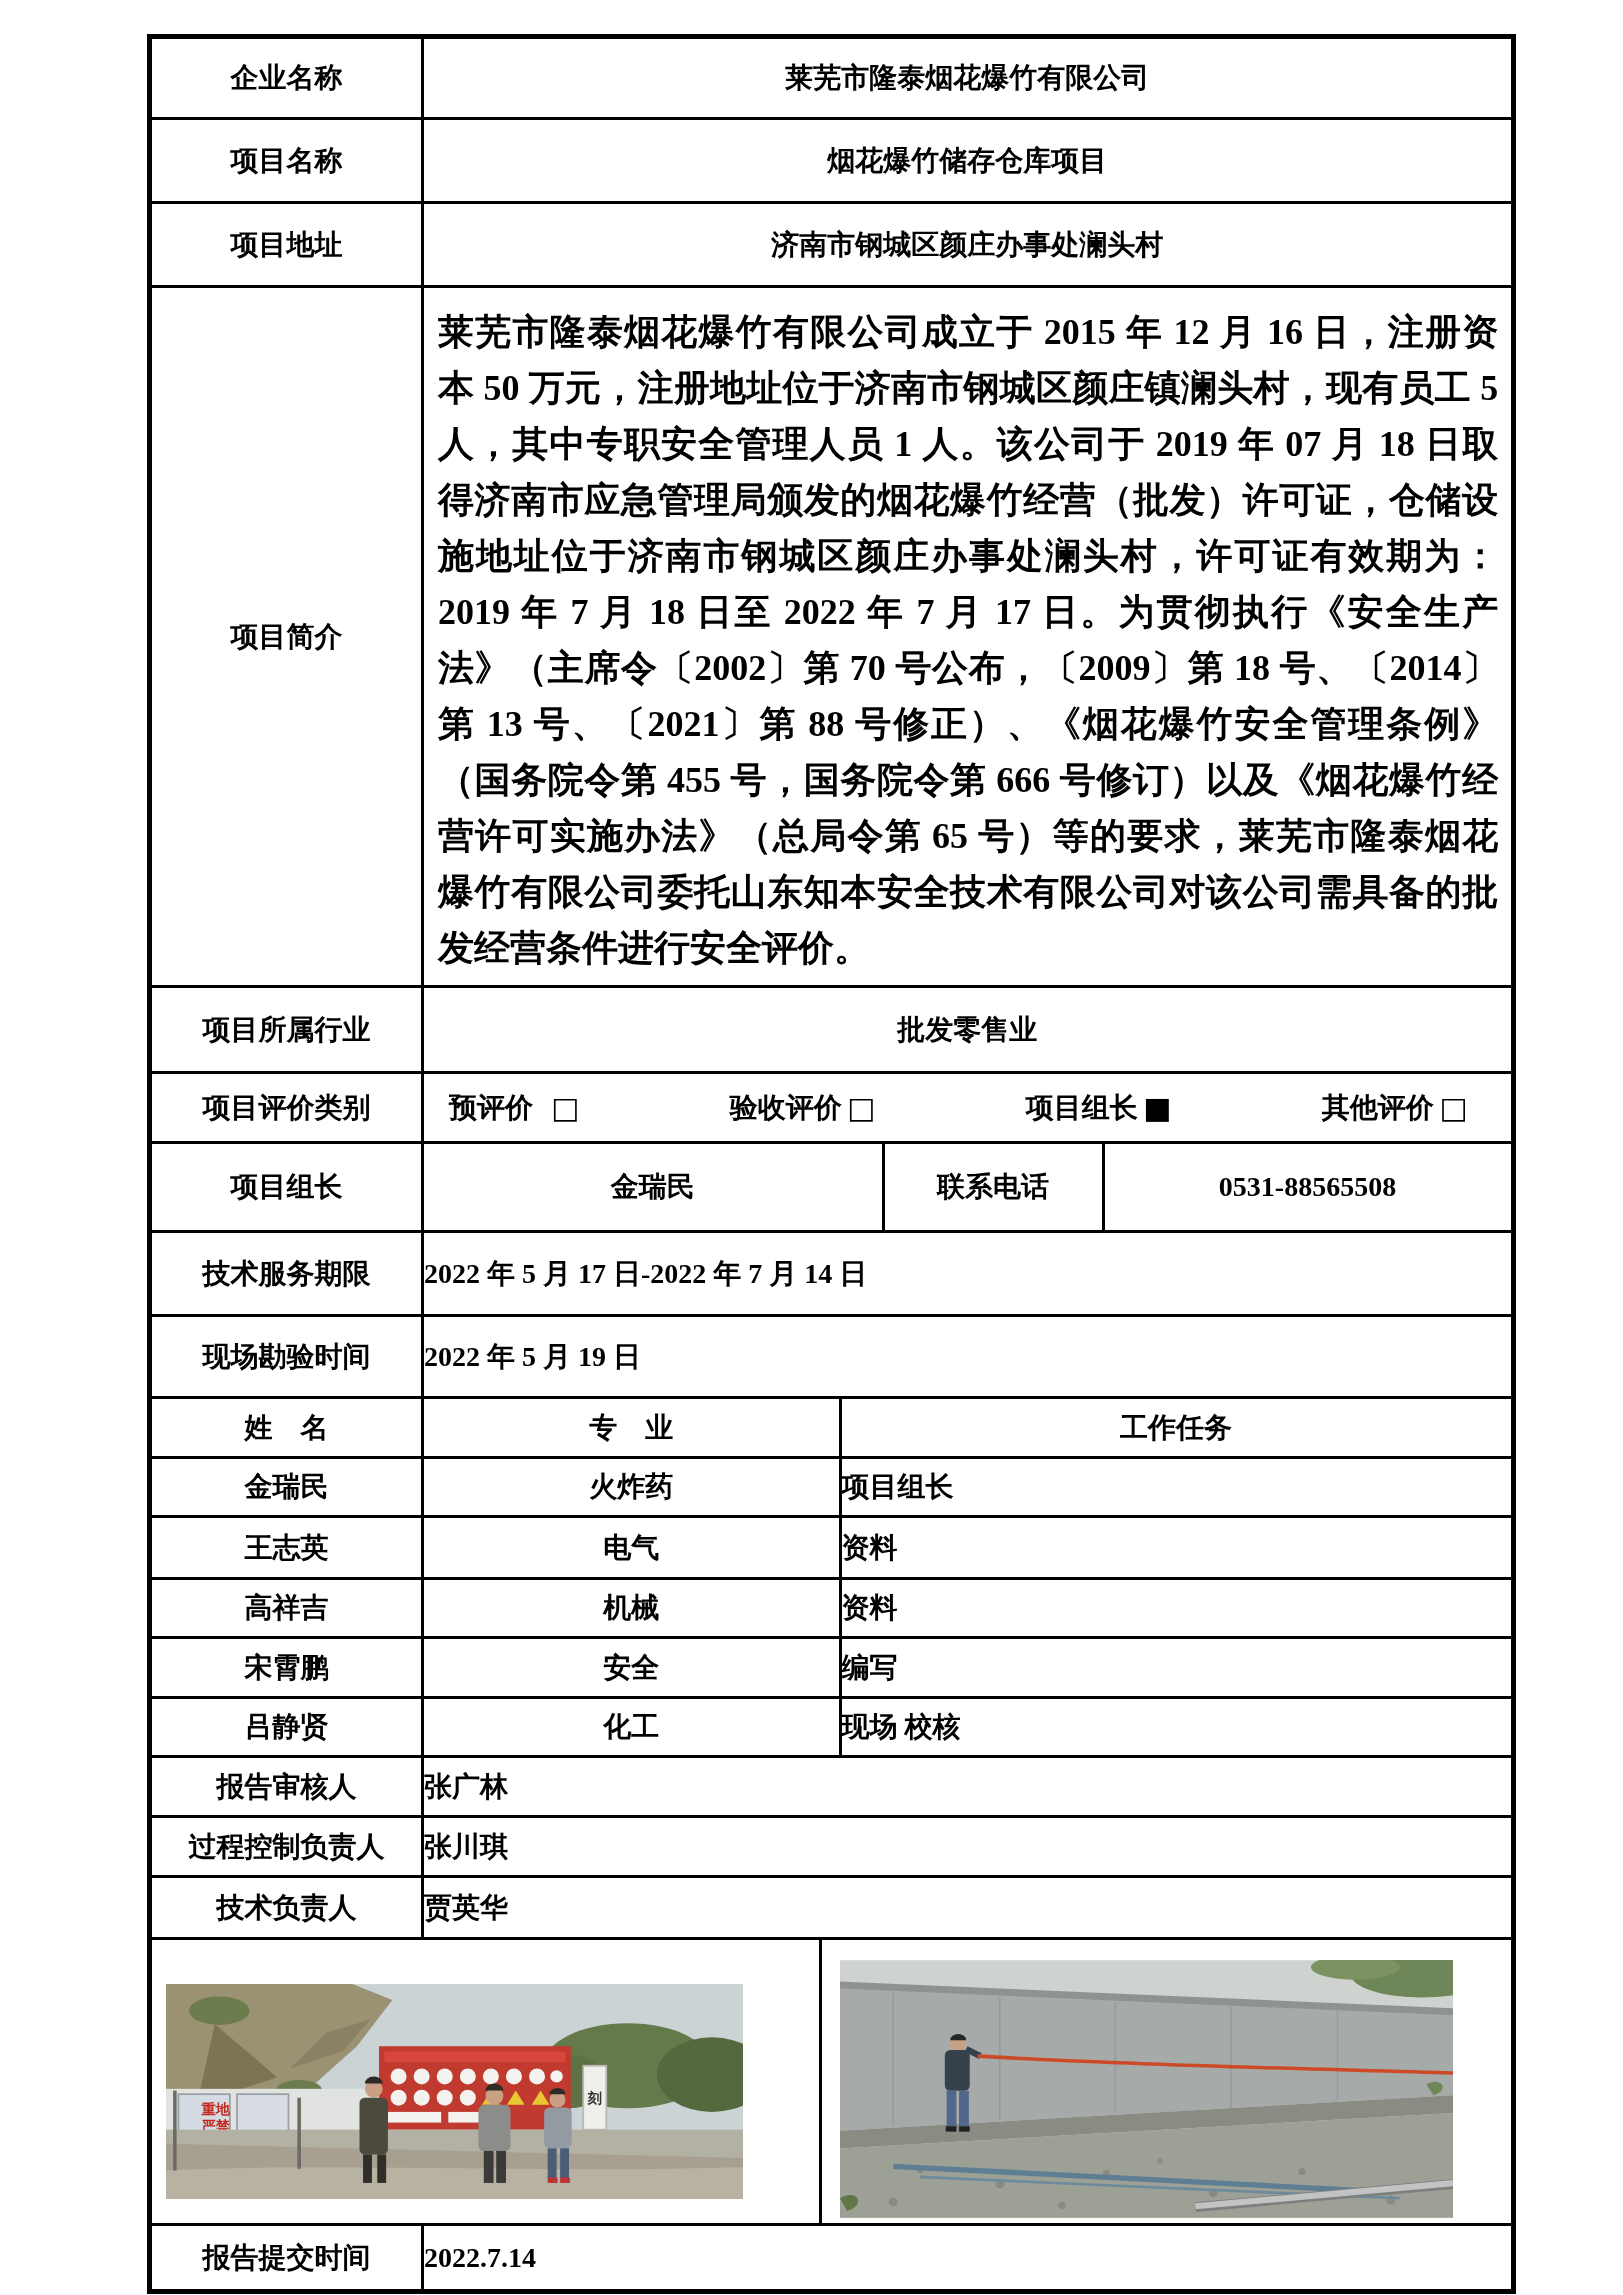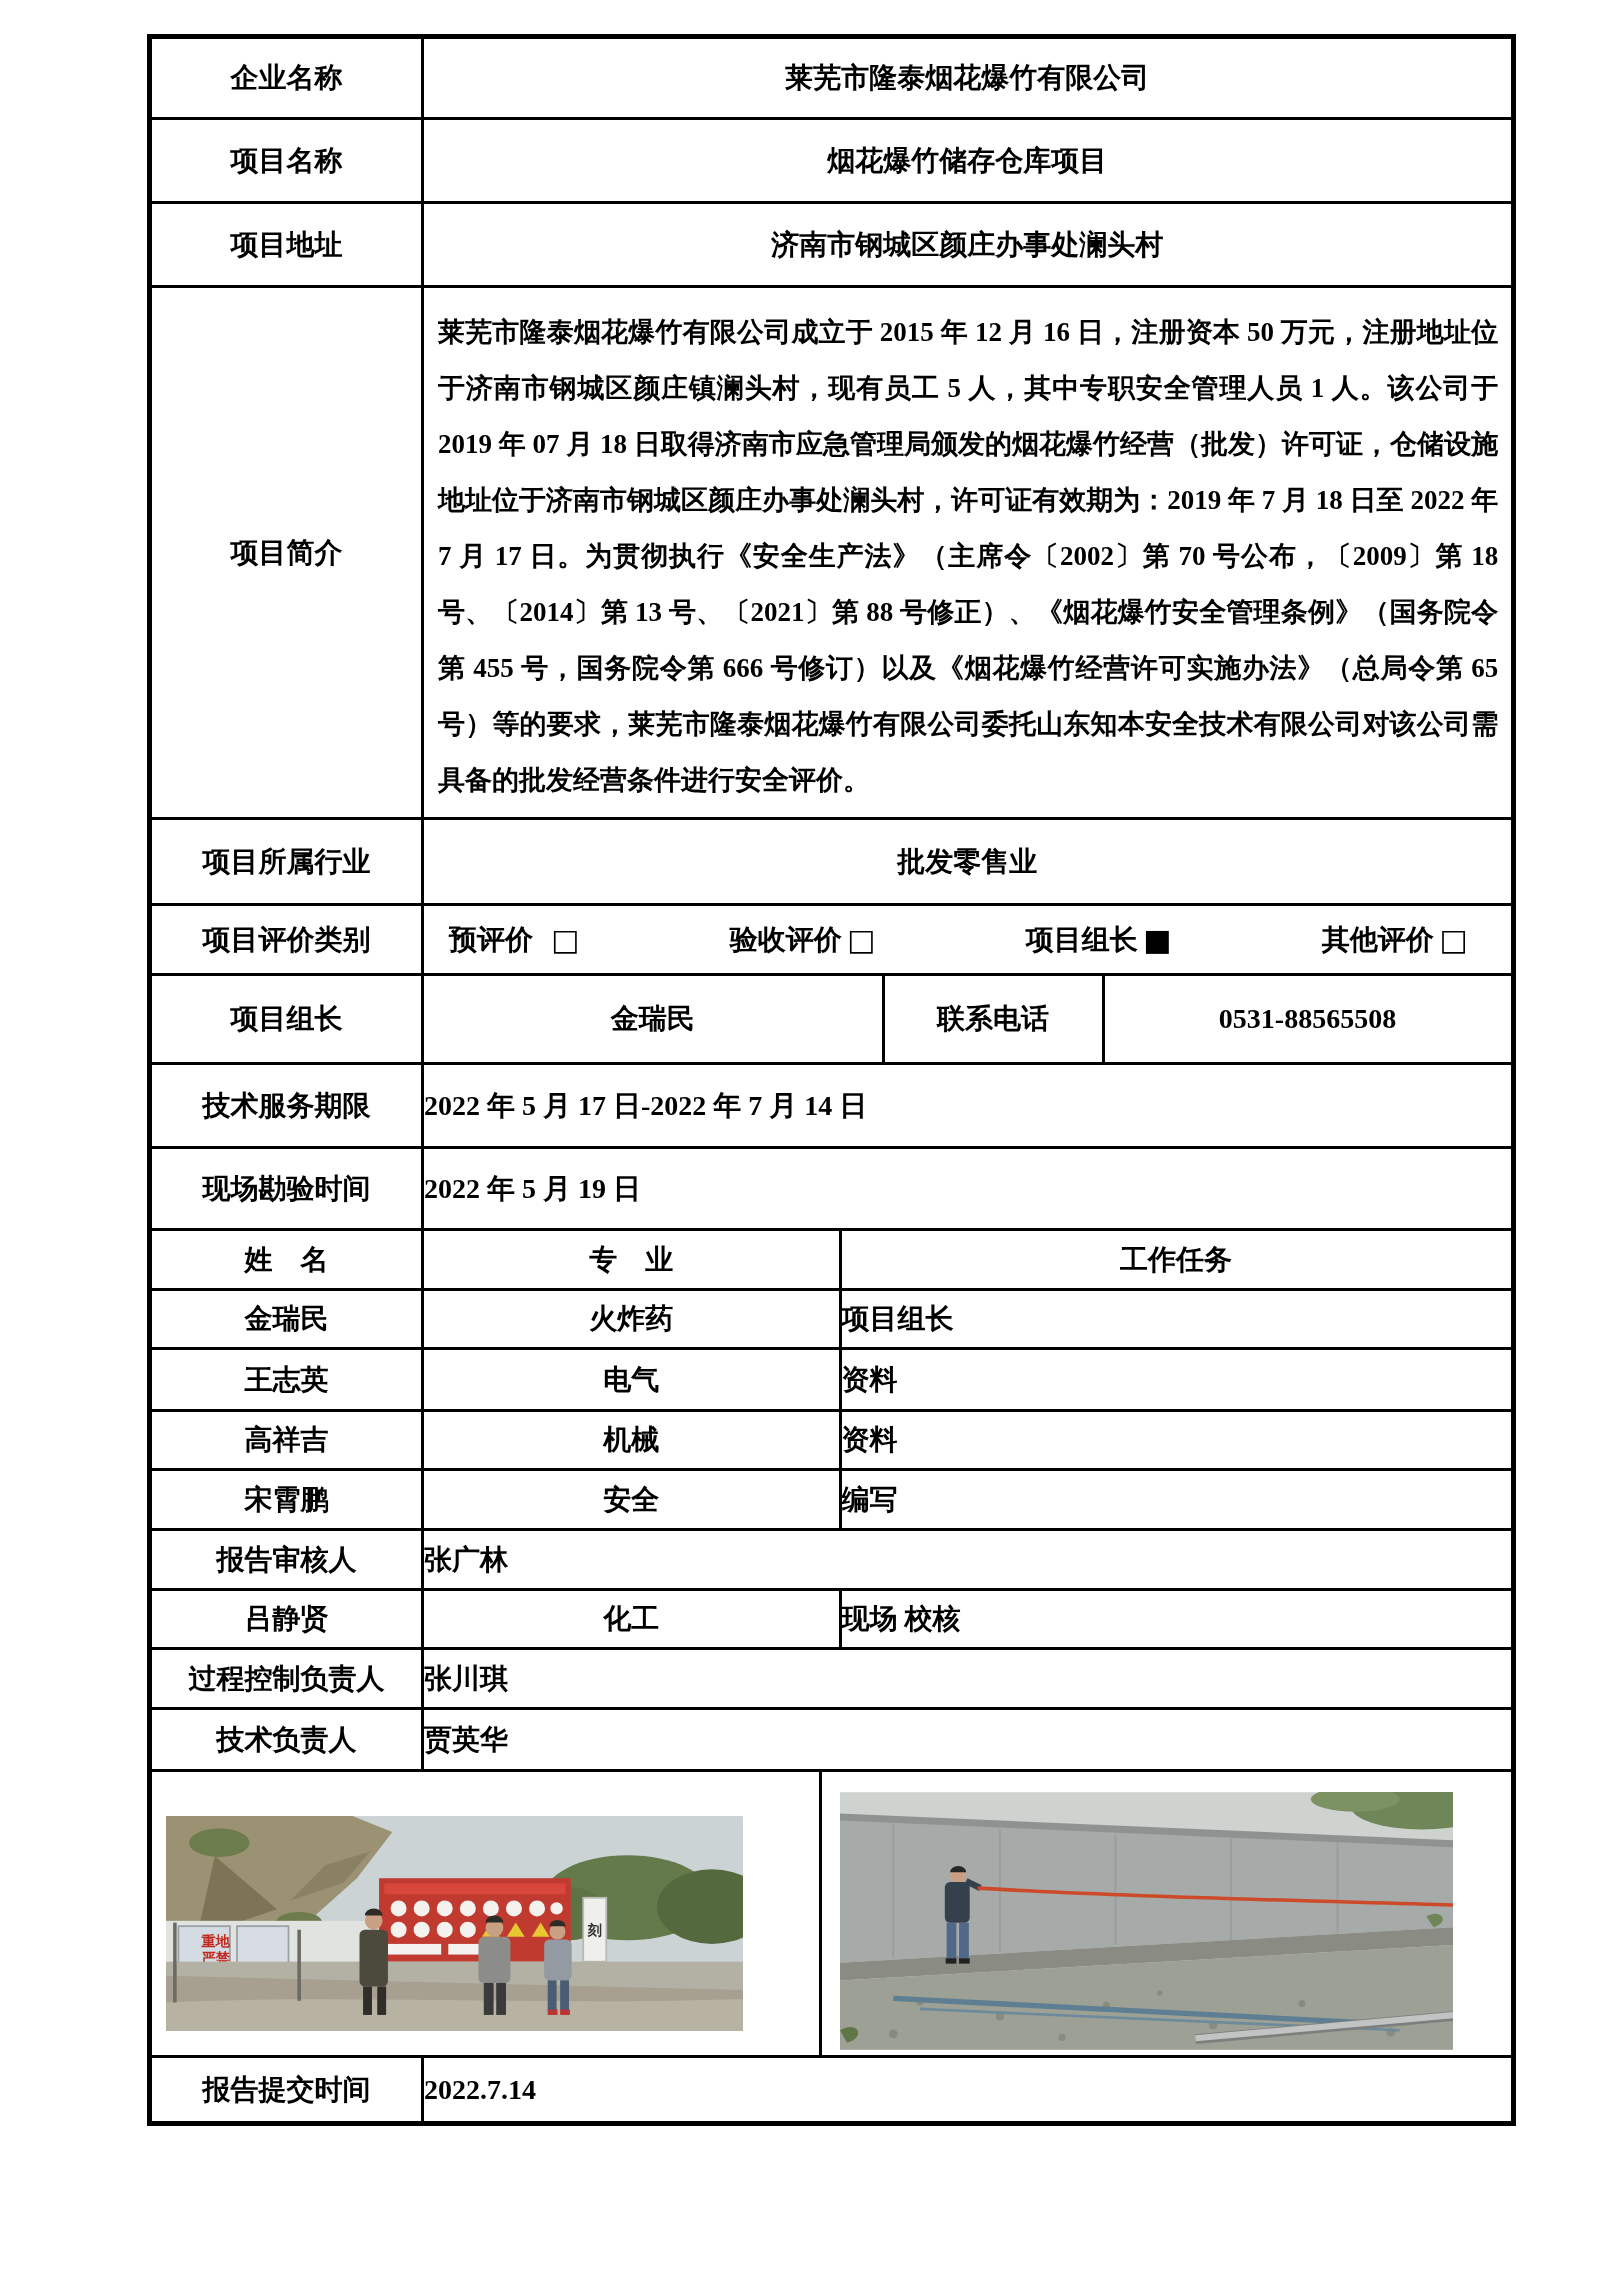--- a/index.html
+++ b/index.html
@@ -20,21 +20,21 @@
     vertical-align:middle;
     padding:0;
     overflow:hidden;
   }
   .lbl{text-align:center;}
   .ctr{text-align:center;}
   .lft{text-align:left;padding-left:12.4px;}
   .intro-cell{vertical-align:middle;}
   .intro-text{
     padding:16px 12.4px 9px 14px;
-    font-size:27px;line-height:56px;
+    font-size:36px;line-height:56px;
     text-align:justify;text-justify:inter-ideograph;
   }
   .cat-wrap{
     display:flex;justify-content:space-between;align-items:center;
     padding:0 43px 0 25px;
   }
   .cat-opt{white-space:nowrap;display:flex;align-items:center;}
   .cat-box{font-size:30px;line-height:1;display:inline-block;margin-left:5.3px;font-family:"DejaVu Sans",sans-serif;}
   .cat-box.gap{margin-left:18px;}
   .section-title{text-align:center;font-size:28px;}
@@ -145,29 +145,29 @@
   <tr style="height:59px">
     <td class="ctr">高祥吉</td>
     <td class="ctr" colspan="2">机械</td>
     <td class="lft" colspan="3">资料</td>
   </tr>
   <tr style="height:60px">
     <td class="ctr">宋霄鹏</td>
     <td class="ctr" colspan="2">安全</td>
     <td class="lft" colspan="3">编写</td>
   </tr>
-  <tr style="height:60px">
-    <td class="lbl">报告审核人</td>
-    <td class="lft" colspan="5">张广林</td>
-  </tr>
-
   <tr style="height:59px">
     <td class="ctr">吕静贤</td>
     <td class="ctr" colspan="2">化工</td>
     <td class="lft" colspan="3">现场 校核</td>
+  </tr>
+
+  <tr style="height:60px">
+    <td class="lbl">报告审核人</td>
+    <td class="lft" colspan="5">张广林</td>
   </tr>
   <tr style="height:60px">
     <td class="lbl">过程控制负责人</td>
     <td class="lft" colspan="5">张川琪</td>
   </tr>
   <tr style="height:62px">
     <td class="lbl">技术负责人</td>
     <td class="lft" colspan="5">贾英华</td>
   </tr>
 

